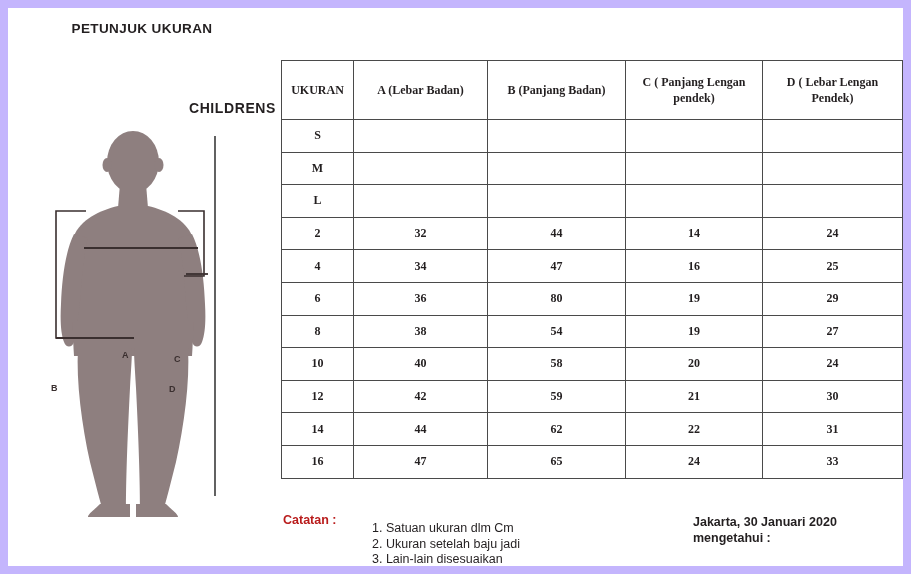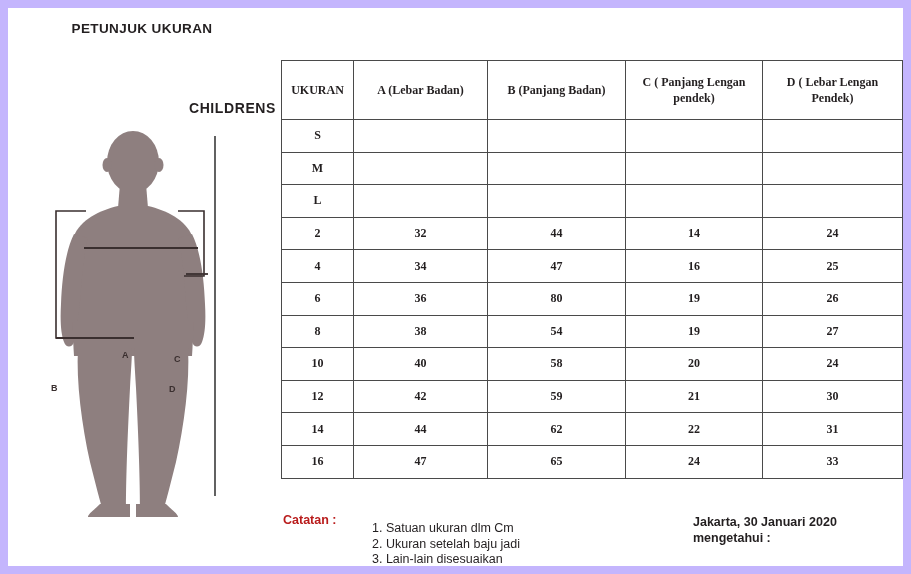--- a/index.html
+++ b/index.html
@@ -317,21 +317,21 @@
             <td>34</td>
             <td>47</td>
             <td>16</td>
             <td>25</td>
           </tr>
           <tr>
             <td>6</td>
             <td>36</td>
             <td>80</td>
             <td>19</td>
-            <td>26</td>
+            <td>29</td>
           </tr>
           <tr>
             <td>8</td>
             <td>38</td>
             <td>54</td>
             <td>19</td>
             <td>27</td>
           </tr>
           <tr>
             <td>10</td>

